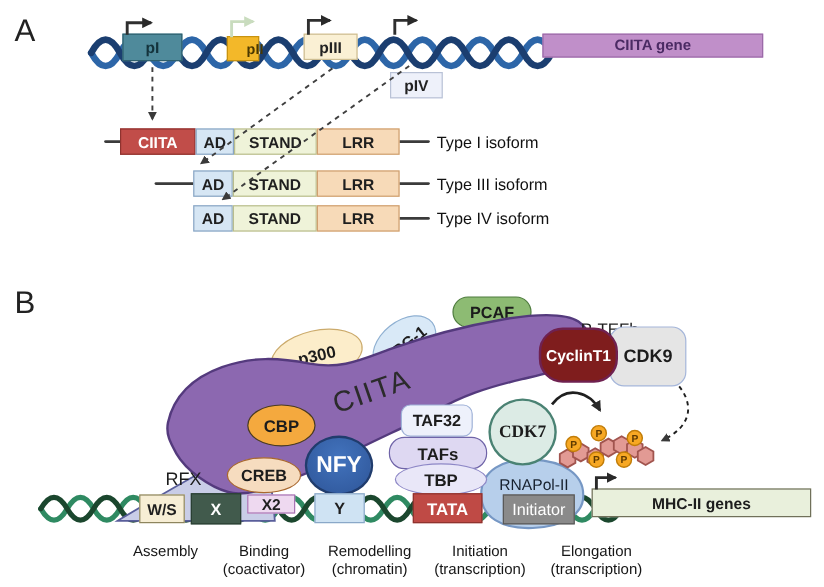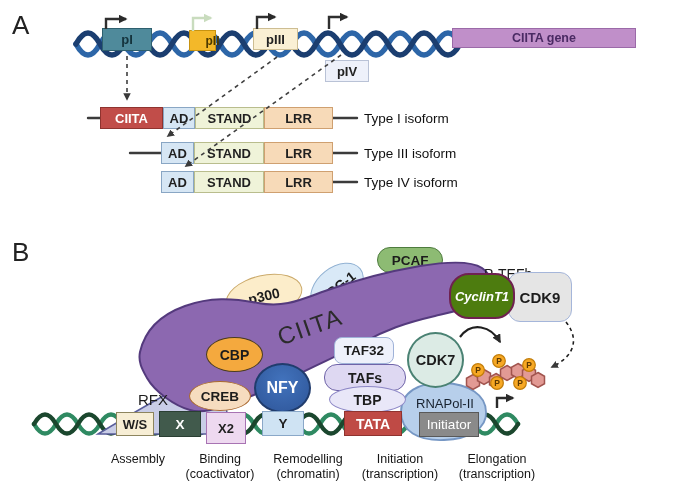--- a/index.html
+++ b/index.html
@@ -23,29 +23,29 @@
   .dom-card{background:#c14d49;border-color:#8f332f;color:#fff;}
   .dom-ad{background:#d6e6f4;border-color:#89a6c4;}
   .dom-stand{background:#eff3d9;border-color:#b9bd8d;}
   .dom-lrr{background:#f7dab8;border-color:#cfa070;}
   .iso-label{font-size:13.5px;font-weight:400;color:#111;}
   
   .prot{border:1.6px solid;}
   .p300{background:#fcedca;border-color:#cbaa6b;font-size:14px;}
   .brg1{background:#d9e9f7;border-color:#8fb0d2;font-size:13.5px;}
   .pcaf{background:#8dbb73;border-color:#4e7c3e;border-radius:13px;font-size:13.5px;}
-  .cyct1{background:#4d7c0f;border:2px solid #6f2150;border-radius:20px;color:#fff;font-size:13px;font-style:italic;}
+  .cyct1{background:#7f1d1d;border:2px solid #6f2150;border-radius:20px;color:#fff;font-size:13px;}
   .cdk9{background:#e5e5e5;border-color:#a5b6da;border-radius:12px;font-size:15px;}
   .cbp{background:#f4a93e;border-color:#4a3b20;font-size:14px;}
   .creb{background:#f6dcbf;border-color:#a9682f;font-size:13.5px;}
-  .nfy{background:radial-gradient(circle at 50% 35%,#4273bd,#2e5598);border:2px solid #203c6d;color:#fff;font-size:16px;}
+  .nfy{background:radial-gradient(circle at 50% 35%,#4273bd,#2e5598);border:2px solid #203c6d;color:#fff;font-size:19px;}
   .taf32{background:#eef1fb;border-color:#9fb2d8;border-radius:8px;font-size:13.5px;}
   .tafs{background:#ded8f2;border-color:#6f64a8;border-radius:13px;font-size:14px;}
   .tbp{background:#e9e7f8;border-color:#8d87c6;font-size:14px;}
-  .cdk7{background:#dcebe5;border:2px solid #4a8273;font-size:14.5px;}
+  .cdk7{background:#dcebe5;border:2px solid #4a8273;font-size:14.5px;font-family:Liberation Serif, serif;}
   .ws{background:#f7eed5;border-color:#8d855e;font-size:13px;}
   .xbox{background:#415a4c;border-color:#2a3f33;color:#fff;font-size:13.5px;}
   .x2{background:#eed9f0;border-color:#a873b3;font-size:13px;}
   .ybox{background:#cfe3f3;border-color:#8aa8c8;font-size:13.5px;}
   .tata{background:#bf4a45;border-color:#8f332f;color:#fff;font-size:14px;}
   .init{background:#8a8a8a;border-color:#595959;color:#fff;font-size:13.5px;font-weight:500;}
   .gene-b{background:#e9f0dc;border:1.5px solid #70705a;color:#1d1d1d;font-size:13px;font-weight:bold;}
   .ciita-word{font-size:24px;font-weight:500;letter-spacing:1.5px;color:#2b2b2b;}
   .stage{font-size:12.5px;line-height:15px;text-align:center;color:#161616;font-weight:400;}
   .rnap-label{font-size:13px;font-weight:500;color:#17212e;text-align:center;}
@@ -131,25 +131,26 @@
   <div class="abs lyr2" style="left:138px;top:391px;font-size:15px;">RFX</div>
 
   <div class="abs box prot taf32 lyr2" style="left:334px;top:337px;width:60px;height:27px;">TAF32</div>
   <div class="abs box prot tafs lyr2" style="left:324px;top:364px;width:82px;height:27px;">TAFs</div>
   <div class="abs box prot ellipse tbp lyr2" style="left:329px;top:386px;width:77px;height:27px;">TBP</div>
   <div class="abs box ellipse cdk7 lyr2" style="left:407px;top:332px;width:57px;height:56px;">CDK7</div>
   <div class="abs rnap-label lyr2" style="left:405px;top:396px;width:80px;">RNAPol-II</div>
 
   <div class="abs box dom ws lyr2" style="left:116px;top:412px;width:38px;height:24px;">W/S</div>
   <div class="abs box dom xbox lyr2" style="left:159px;top:411px;width:42px;height:26px;">X</div>
-  <div class="abs box dom x2 lyr2" style="left:206px;top:412px;width:40px;height:32px;">X2</div>
+  <div class="abs box dom x2 lyr2" style="left:206px;top:412px;width:40px;height:16px;">X2</div>
   <div class="abs box dom ybox lyr2" style="left:262px;top:411px;width:42px;height:25px;">Y</div>
   <div class="abs box dom tata lyr2" style="left:344px;top:411px;width:58px;height:25px;">TATA</div>
   <div class="abs box dom init lyr2" style="left:419px;top:412px;width:60px;height:25px;">Initiator</div>
 
+  <div class="abs box gene-b lyr2" style="left:493px;top:407px;width:183px;height:24px;">MHC-II genes</div>
 
   <div class="abs stage lyr2" style="left:98px;top:452px;width:80px;">
     <div>Assembly</div>
     <div></div>
   </div>
   <div class="abs stage lyr2" style="left:170px;top:452px;width:100px;">
     <div>Binding</div>
     <div>(coactivator)</div>
   </div>
   <div class="abs stage lyr2" style="left:255px;top:452px;width:106px;">

